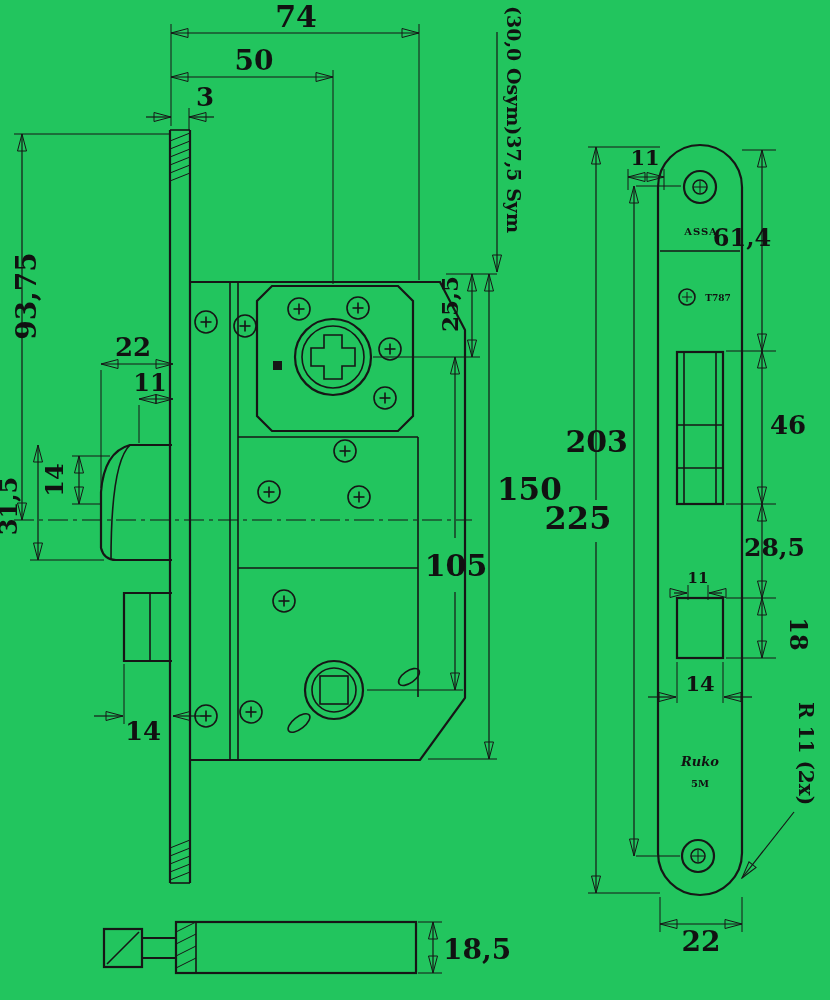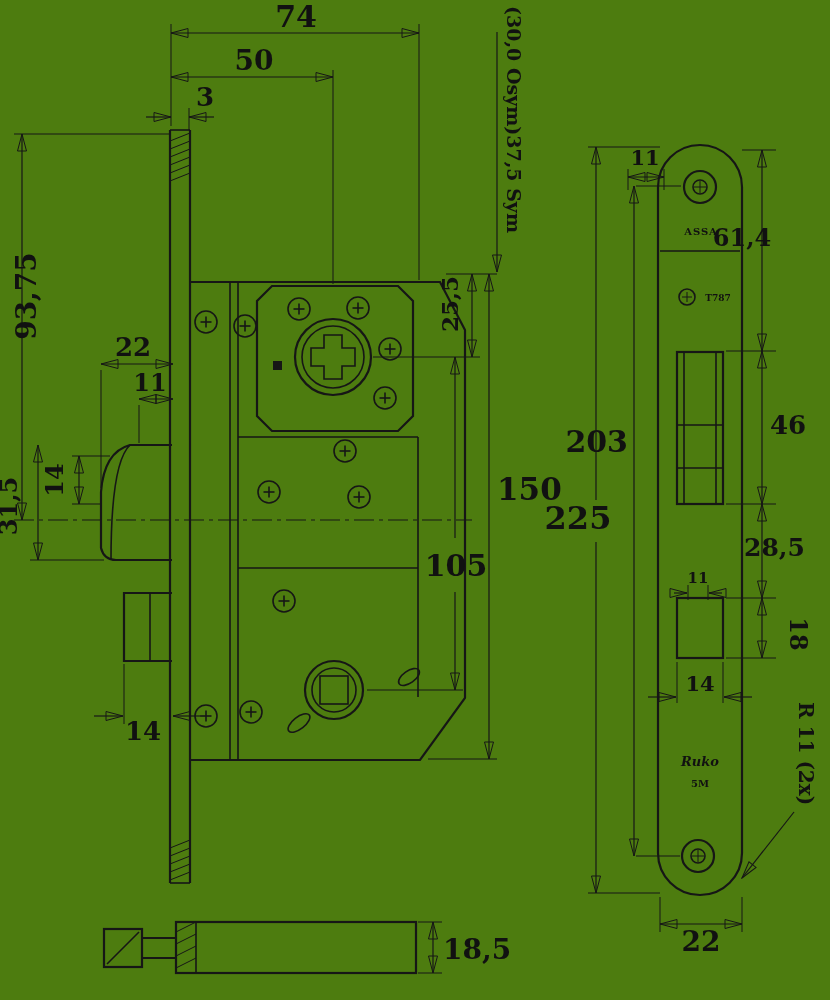--- a/index.html
+++ b/index.html
@@ -1,16 +1,16 @@
 <!DOCTYPE html>
 <html><head>
 <meta charset="utf-8">
 <style>
   html,body{margin:0;padding:0;background:#fff;}
-  .page{position:relative;width:830px;height:1000px;background:#4d7c0f;overflow:hidden;}
+  .page{position:relative;width:830px;height:1000px;background:#22c55e;overflow:hidden;}
   #drawing line,#drawing path,#drawing polyline,#drawing polygon,
   #drawing rect,#drawing circle,#drawing ellipse,#drawing use{stroke:#161616;fill:none;}
   #drawing .s2{stroke-width:2.2}
   #drawing .s16{stroke-width:1.6}
   #drawing .dim{stroke-width:1.2}
   #drawing .thin{stroke-width:1}
   #drawing .cl{stroke-width:1.2;stroke-dasharray:20 5 4 5}
   #drawing .fillb{fill:#161616;stroke:none}
   #drawing text{stroke:none;fill:#111;font-family:"DejaVu Serif", serif;font-weight:bold;}
   #drawing text.it{font-style:italic;font-weight:bold;}

